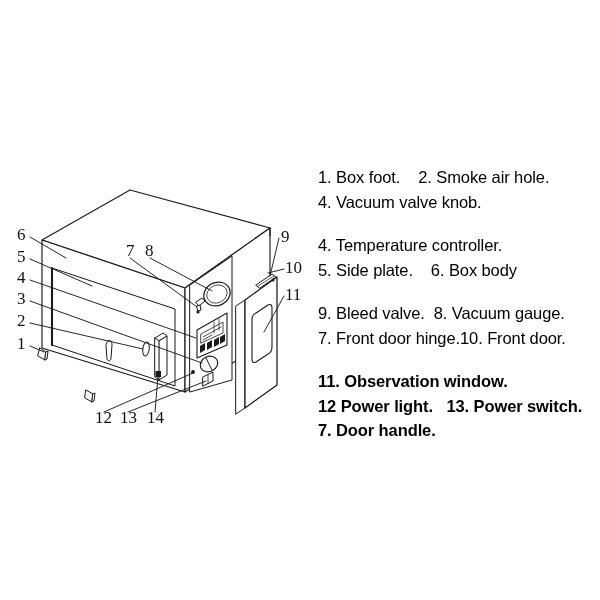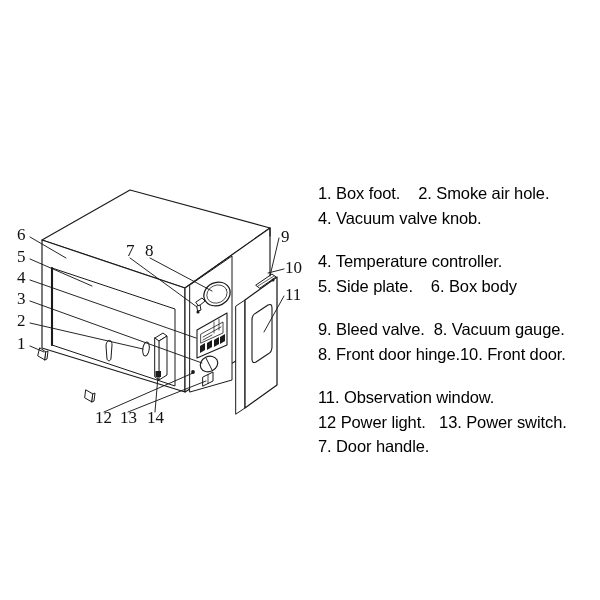--- a/index.html
+++ b/index.html
@@ -15,24 +15,23 @@
   
   #diagram{position:absolute;left:0;top:0;width:310px;height:600px;}
   #diagram svg{display:block;}
 
   
   #legend{
     position:absolute;
     left:318px;
     top:165px;
     width:282px;
-    margin-top:16px;
   }
   .legend-group{margin:0 0 19px 0;}
-  .legend-group:last-child{margin-bottom:0;}
+  .legend-group:last-child{margin-bottom:0;font-weight:bold;}
   .legend-line{
     font-size:16.5px;
     line-height:24.5px;
     color:#000000;
     white-space:pre;
     letter-spacing:-0.1px;
   }
 </style>
 </head>
 <body>
@@ -199,21 +198,21 @@
       <div class="legend-line">4. Vacuum valve knob.</div>
     </div>
 
     <div class="legend-group">
       <div class="legend-line">4. Temperature controller.</div>
       <div class="legend-line">5. Side plate.    6. Box body</div>
     </div>
 
     <div class="legend-group">
       <div class="legend-line">9. Bleed valve.  8. Vacuum gauge.</div>
-      <div class="legend-line">8. Front door hinge.10. Front door.</div>
+      <div class="legend-line">7. Front door hinge.10. Front door.</div>
     </div>
 
     <div class="legend-group">
       <div class="legend-line">11. Observation window.</div>
       <div class="legend-line">12 Power light.   13. Power switch.</div>
       <div class="legend-line">7. Door handle.</div>
     </div>
 
   </div>
 

